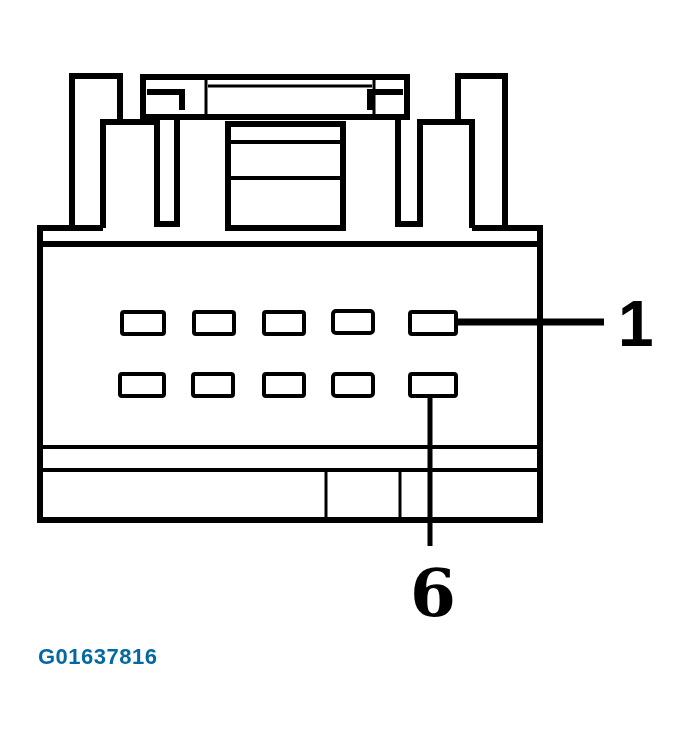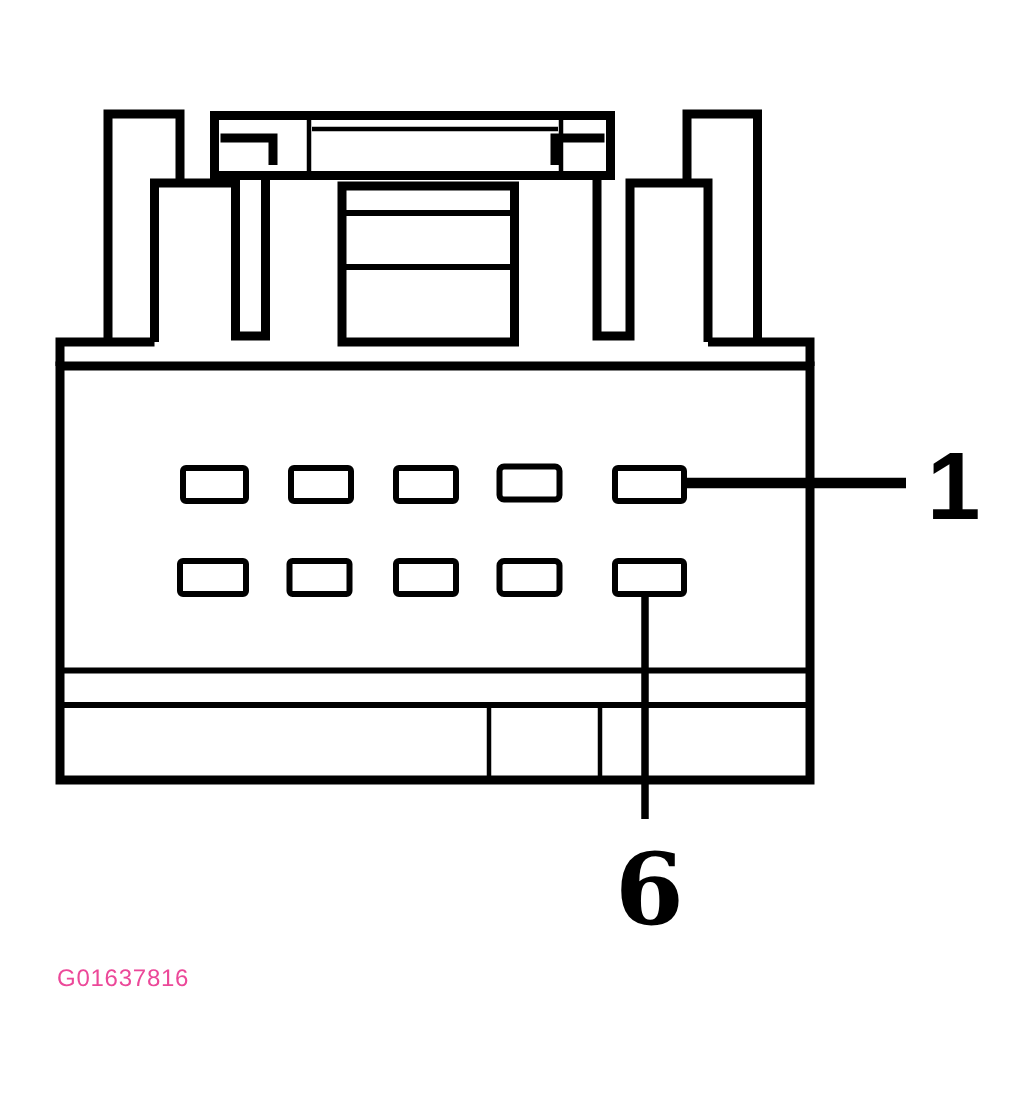--- a/index.html
+++ b/index.html
@@ -10,21 +10,21 @@
       font-family: "Liberation Sans", sans-serif;
       font-weight: bold;
       color: #000;
       line-height: 1;
     }
     #label-1 { left: 618px; top: 292px; font-size: 64px; }
     #label-6 { left: 410px; top: 560px; font-size: 66px; font-family: "DejaVu Serif", serif; }
     #figure-id {
       position: absolute; left: 38px; top: 644px;
       font-family: "Liberation Sans", sans-serif;
-      font-size: 16px; color: #ec4899; letter-spacing: 0.5px;
+      font-size: 22px; color: #0369a1; letter-spacing: 0.5px; font-weight: bold;
     }
   </style>
 </head>
 <body>
 
 <svg width="684" height="738" viewBox="0 0 684 738">
   <g fill="none" stroke="#000" stroke-width="6" stroke-linejoin="miter">
 
     <g>
 

